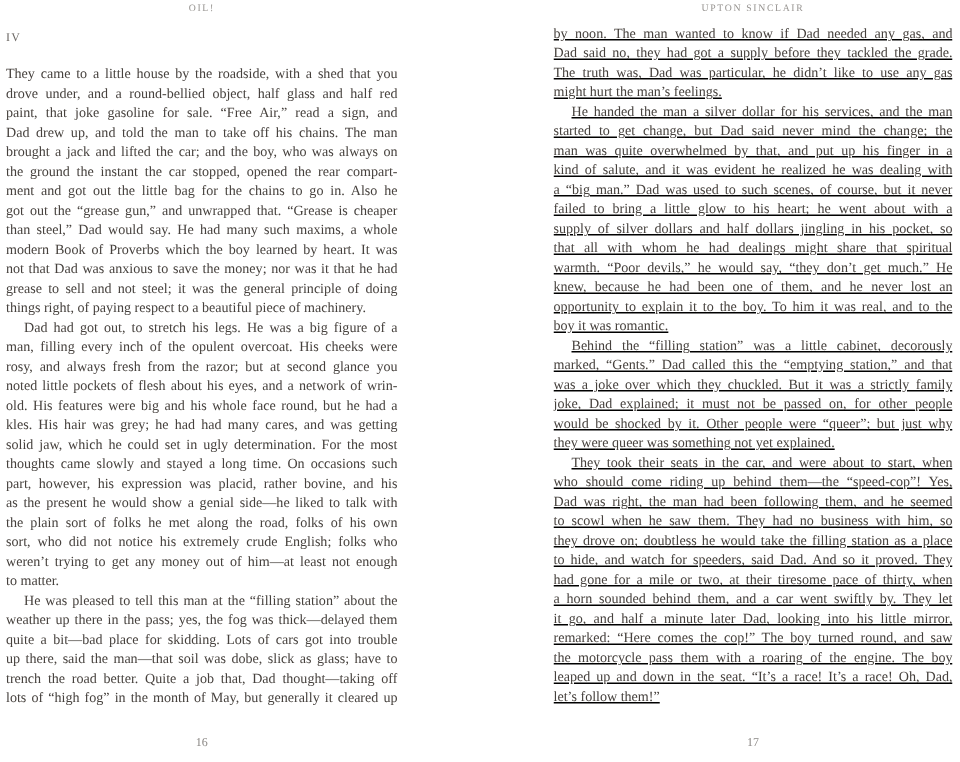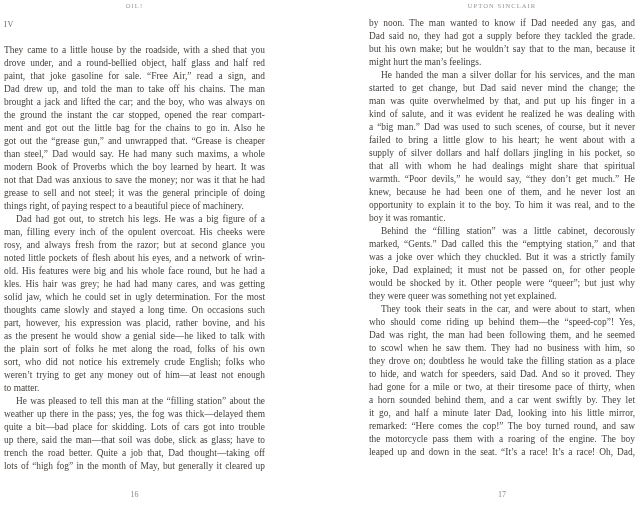--- a/index.html
+++ b/index.html
@@ -20,21 +20,21 @@
     color: #969390;
   }
   .chapter-heading {
     position: absolute; top: 20px; left: 0; width: 100%;
     text-align: left;
     font-size: 8px; letter-spacing: 0.9px;
     color: #6d6965;
   }
   .text-column { position: absolute; left: 0; width: 100%; }
   .page-left  .text-column { top: 44px; }
-  .page-right .text-column { top: 17px; }
+  .page-right .text-column { top: 17px; text-decoration: underline; }
   .para { margin: 0; padding: 0; }
   .line {
     height: 13px; line-height: 13px;
     font-size: 9.4px;
     color: #46413d;
     text-align: justify;
     text-align-last: justify;
     overflow: hidden;
   }
   .line.indent { text-indent: 12px; }
@@ -97,21 +97,21 @@
       </div>
     <div class="folio">16</div>
   </div>
 
   <div class="page page-right">
     <div class="running-head">UPTON SINCLAIR</div>
     <div class="text-column">
         <div class="para">
           <div class="line">by noon. The man wanted to know if Dad needed any gas, and</div>
           <div class="line">Dad said no, they had got a supply before they tackled the grade.</div>
-          <div class="line">but his own make; but he wouldn’t say that to the man, because it</div>
+          <div class="line">The truth was, Dad was particular, he didn’t like to use any gas</div>
           <div class="line last">might hurt the man’s feelings.</div>
         </div>
         <div class="para">
           <div class="line indent">He handed the man a silver dollar for his services, and the man</div>
           <div class="line">started to get change, but Dad said never mind the change; the</div>
           <div class="line">man was quite overwhelmed by that, and put up his finger in a</div>
           <div class="line">kind of salute, and it was evident he realized he was dealing with</div>
           <div class="line">a “big man.” Dad was used to such scenes, of course, but it never</div>
           <div class="line">failed to bring a little glow to his heart; he went about with a</div>
           <div class="line">supply of silver dollars and half dollars jingling in his pocket, so</div>
@@ -135,18 +135,19 @@
           <div class="line">Dad was right, the man had been following them, and he seemed</div>
           <div class="line">to scowl when he saw them. They had no business with him, so</div>
           <div class="line">they drove on; doubtless he would take the filling station as a place</div>
           <div class="line">to hide, and watch for speeders, said Dad. And so it proved. They</div>
           <div class="line">had gone for a mile or two, at their tiresome pace of thirty, when</div>
           <div class="line">a horn sounded behind them, and a car went swiftly by. They let</div>
           <div class="line">it go, and half a minute later Dad, looking into his little mirror,</div>
           <div class="line">remarked: “Here comes the cop!” The boy turned round, and saw</div>
           <div class="line">the motorcycle pass them with a roaring of the engine. The boy</div>
           <div class="line">leaped up and down in the seat. “It’s a race! It’s a race! Oh, Dad,</div>
+          <div class="line last">let’s follow them!”</div>
         </div>
       </div>
     <div class="folio">17</div>
   </div>
 
 </div>
 
 </body></html>

